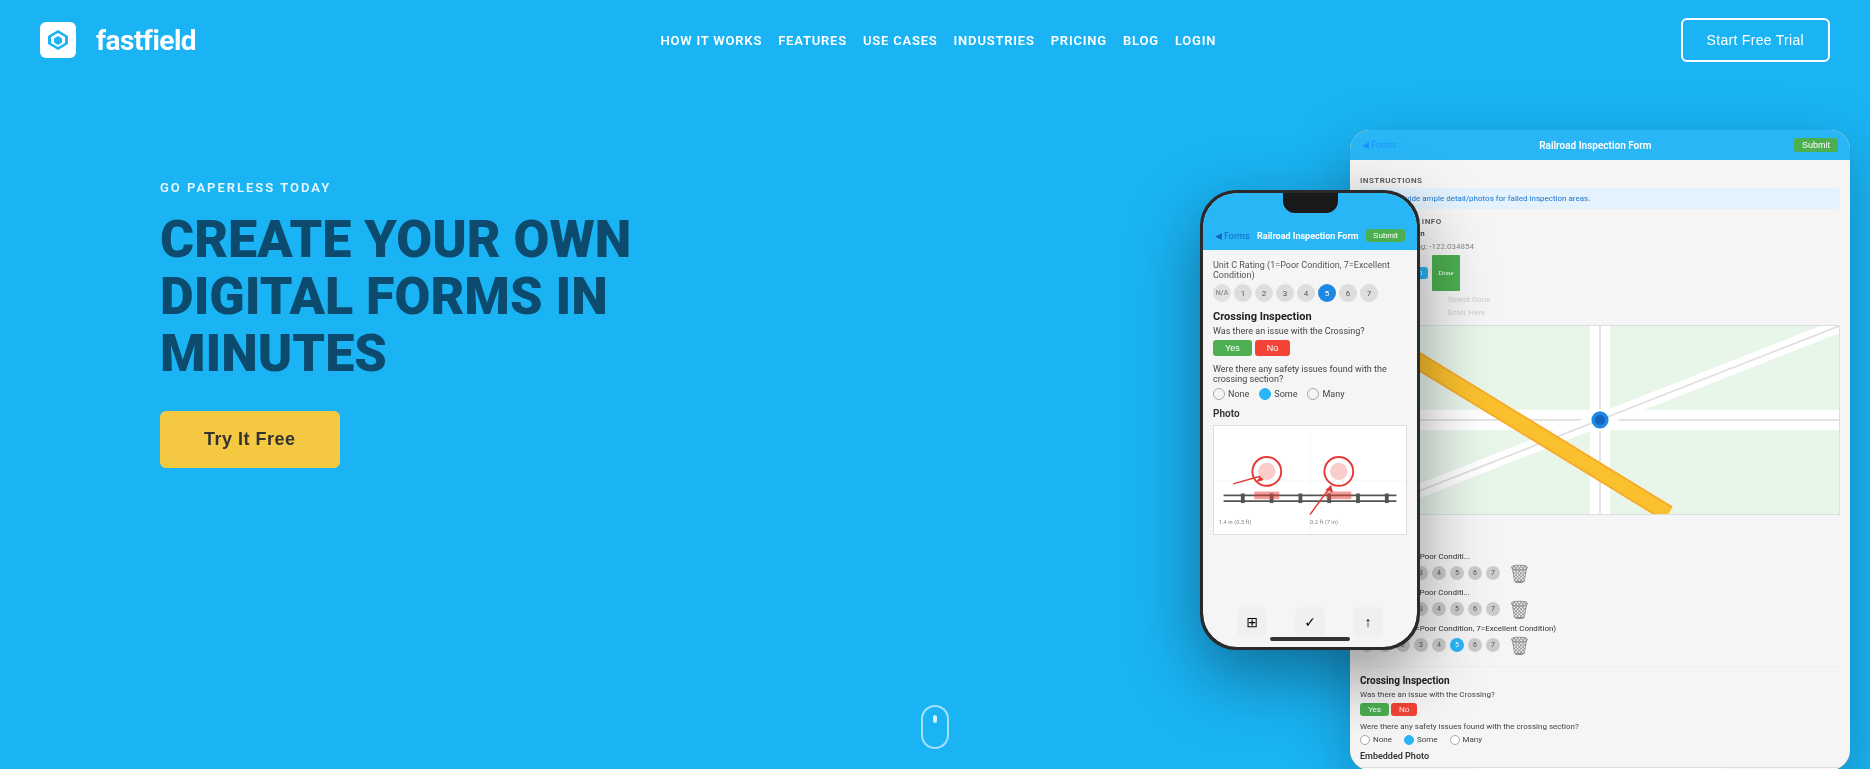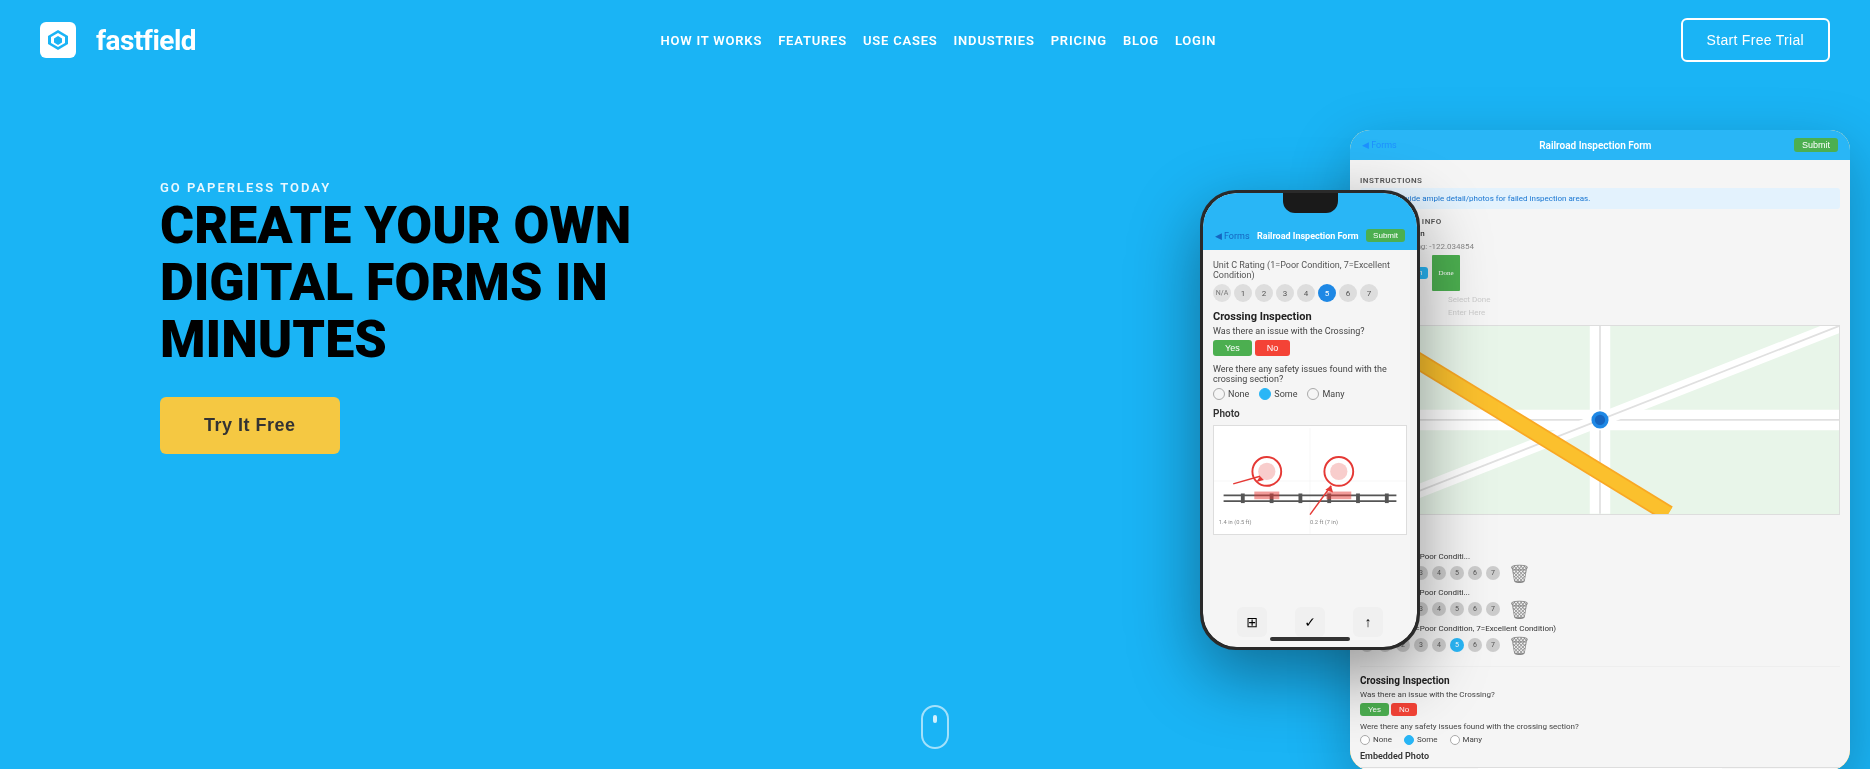--- a/index.html
+++ b/index.html
@@ -81,24 +81,24 @@
       max-width: 620px;
       padding-top: 60px;
       z-index: 5;
     }
     .hero-tagline {
       color: rgba(255,255,255,0.9);
       font-size: 13px;
       font-weight: 600;
       letter-spacing: 2px;
       text-transform: uppercase;
-      margin-bottom: 2px;
+      margin-bottom: 16px;
     }
     .hero-title {
-      color: #000000;
+      color: #0c4a6e;
       font-size: 52px;
       font-weight: 900;
       line-height: 1.1;
       margin-bottom: 28px;
       text-transform: uppercase;
     }
     .hero-subtitle {
       color: rgba(255,255,255,0.95);
       font-size: 17px;
       line-height: 1.6;

